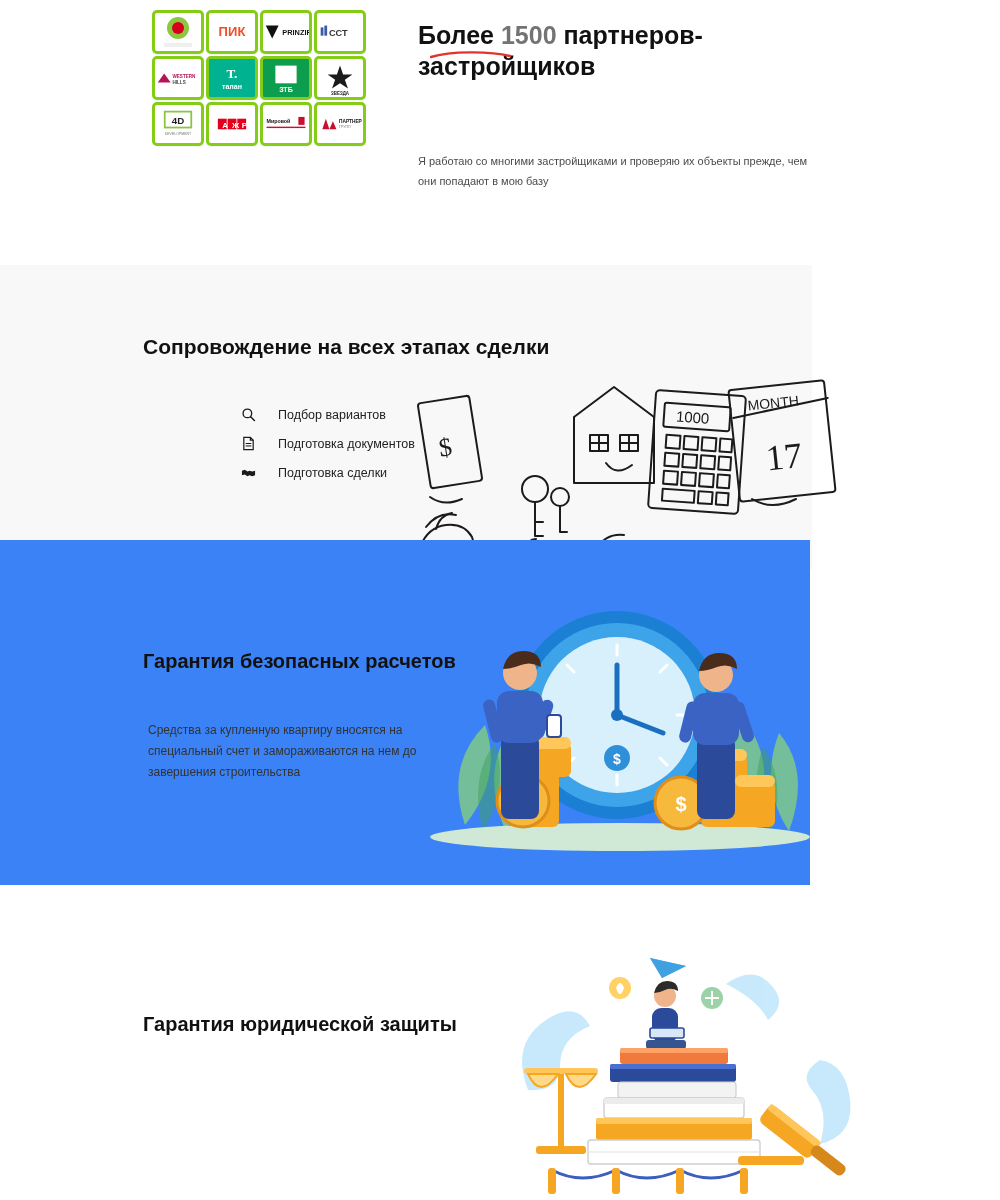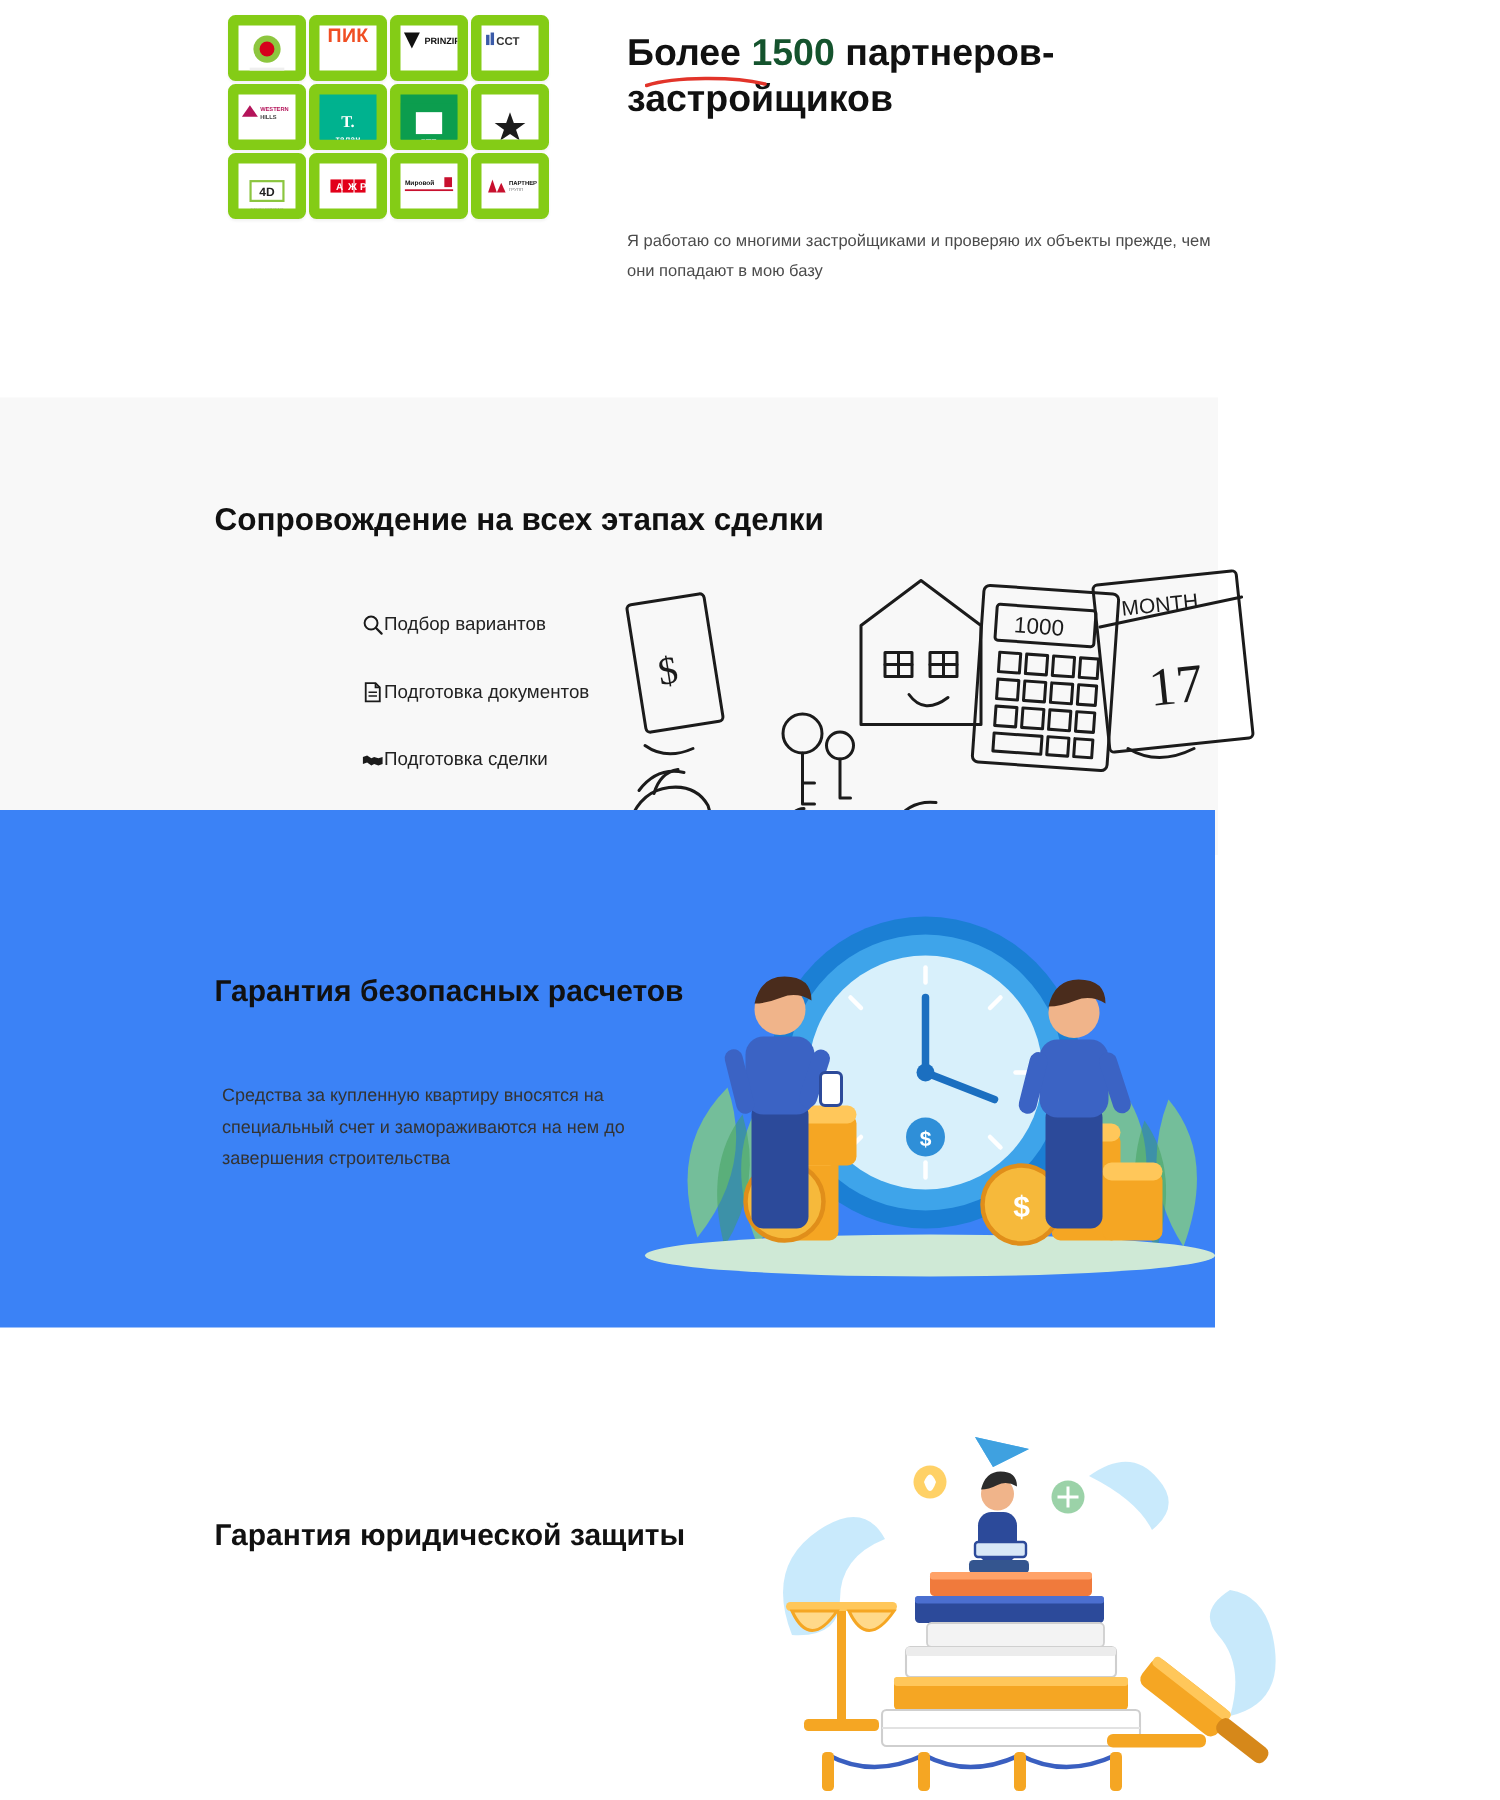--- a/index.html
+++ b/index.html
@@ -21,40 +21,40 @@
   .logo-grid {
     position: absolute; left: 152px; top: 10px;
     width: 216px;
     display: grid;
     grid-template-columns: repeat(4, 52px);
     grid-gap: 2px 2px;
   }
   .logo-card {
     width: 52px; height: 44px;
     background: #fff;
-    border: 7px solid #84cc16;
+    border: 3px solid #84cc16;
     border-radius: 5px;
     box-shadow: 0 1px 2px rgba(0,0,0,.06);
-    display: flex; justify-content: center;
+    display: flex; align-items: center; justify-content: center;
     overflow: hidden;
   }
   .logo-txt {
     font-size: 8px; font-weight: 700; letter-spacing: .2px;
     text-align: center; line-height: 1.05;
   }
 
   .partners-head {
     position: absolute; left: 418px; top: 20px; width: 420px;
   }
   .partners-title {
     font-size: 25px; font-weight: 700; line-height: 1.22; color: #111;
     margin: 0;
   }
   .hl-num {
-    color: #14532d; position: relative; display: inline-block;
+    color: #737373; position: relative; display: inline-block;
   }
   .hl-underline {
     position: absolute; left: 430px; top: 50px; width: 82px; height: 10px;
   }
   .partners-sub {
     position: absolute; left: 418px; top: 108px; width: 400px;
     font-size: 11px; line-height: 1.85; color: #4b4b4b; margin-top: 43px;
   }
 
   
@@ -64,22 +64,22 @@
   }
   .steps-title {
     position: absolute; left: 143px; top: 70px;
     font-size: 21px; font-weight: 700; color: #111; margin: 0;
   }
   .steps-list {
     position: absolute; left: 241px; top: 128px;
     list-style: none; margin: 0; padding: 0;
   }
   .steps-list li {
-    display: flex; align-items: flex-start; gap: 0;
-    height: 29px; font-size: 12.5px; color: #222; margin-top: 16px;
+    display: flex; align-items: flex-end; gap: 22px;
+    height: 29px; font-size: 12.5px; color: #222;
   }
   .step-ico { width: 15px; height: 15px; flex: 0 0 15px; display:block; }
 
   .steps-art {
     position: absolute; left: 400px; top: 112px; width: 450px; height: 460px;
   }
 
   
   .sec-safe {
     position: absolute; top: 540px; left: 0; width: 810px; height: 345px;

